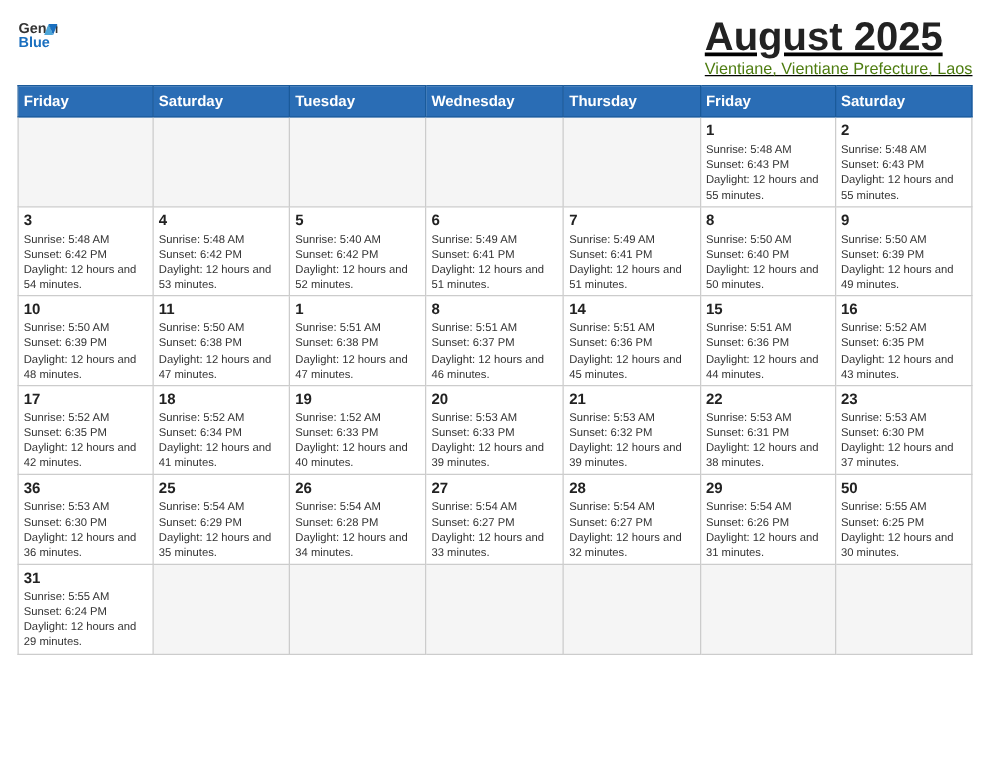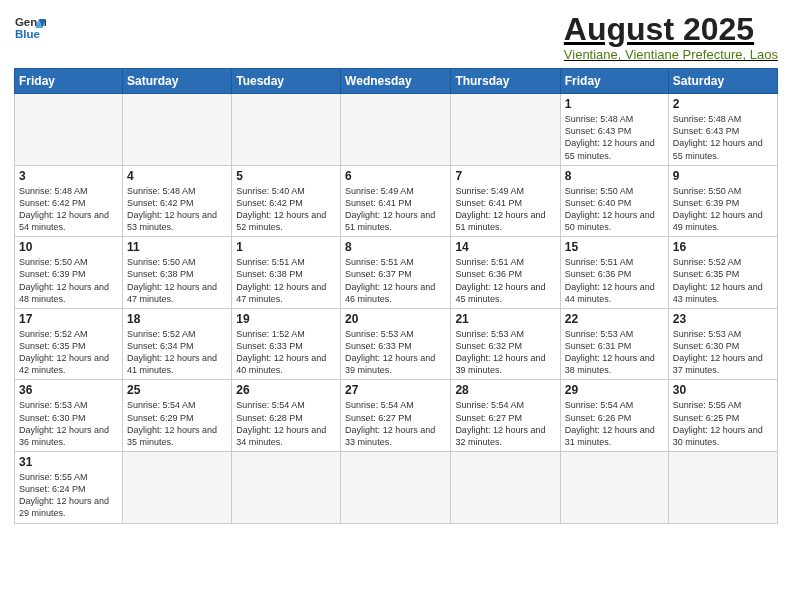--- a/index.html
+++ b/index.html
@@ -329,21 +329,21 @@
 and 32 minutes.</div>
           </td>
           <td>
             <span class="day-num">29</span>
             <div class="day-info">Sunrise: 5:54 AM
 Sunset: 6:26 PM
 Daylight: 12 hours
 and 31 minutes.</div>
           </td>
           <td>
-            <span class="day-num">30</span>
+            <span class="day-num">50</span>
             <div class="day-info">Sunrise: 5:55 AM
 Sunset: 6:25 PM
 Daylight: 12 hours
 and 30 minutes.</div>
           </td>
         </tr>
         <tr class="last-row">
           <td>
             <span class="day-num">31</span>
             <div class="day-info">Sunrise: 5:55 AM

